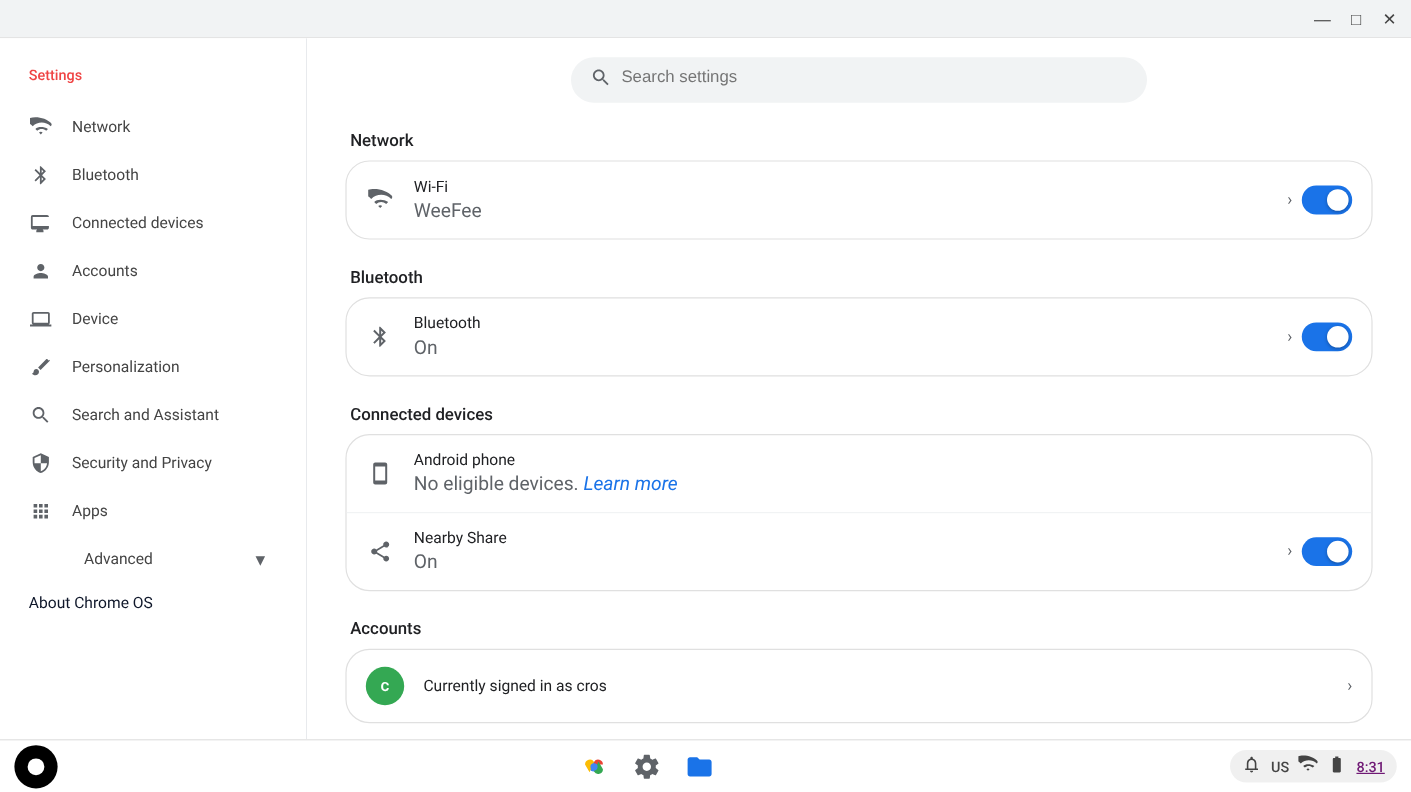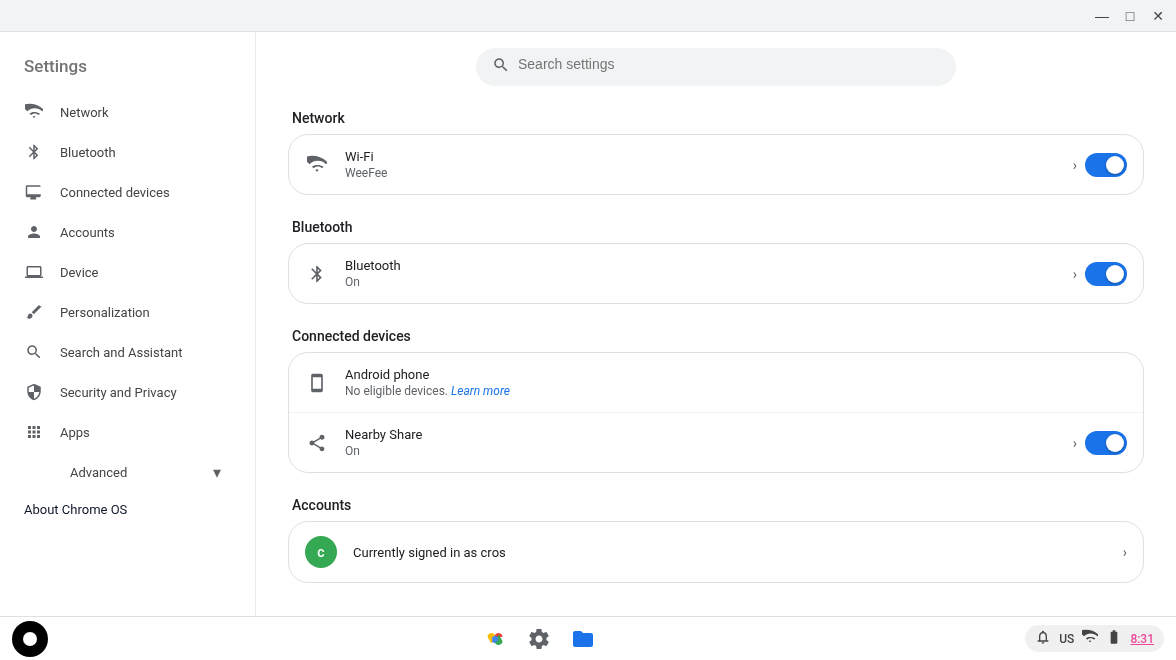--- a/index.html
+++ b/index.html
@@ -47,23 +47,23 @@
     
     .sidebar {
       width: 256px;
       min-width: 256px;
       background: #fff;
       padding: 16px 0;
       overflow-y: auto;
       border-right: 1px solid #e8eaed;
     }
     .sidebar-title {
-      font-size: 17px;
+      font-size: 12px;
       font-weight: 500;
-      color: #737373;
+      color: #ef4444;
       padding: 8px 24px 16px 24px;
     }
     .sidebar-item {
       display: flex;
       align-items: center;
       padding: 10px 24px;
       cursor: pointer;
       border-radius: 0 24px 24px 0;
       margin-right: 12px;
       color: #444;
@@ -177,21 +177,21 @@
     }
     .card-row-content {
       flex: 1;
     }
     .card-row-title {
       font-size: 13px;
       color: #202124;
       font-weight: 400;
     }
     .card-row-subtitle {
-      font-size: 12px;
+      font-size: 16px;
       color: #5f6368;
       margin-top: 2px;
     }
     .card-row-subtitle a {
       color: #1a73e8;
       text-decoration: none;
       font-style: italic;
     }
     .card-row-action {
       display: flex;
@@ -554,16 +554,16 @@
       <span>
         <svg width="16" height="16" viewBox="0 0 24 24" fill="#444">
           <path d="M1 9l2 2c5.52-5.52 14.48-5.52 20 0l2-2C19.93 3.47 12.96 1 6 1S-7.93 3.47 1 9zm9 9l2 2 2-2c-1.1-1.1-2.9-1.1-4 0zm-4-4l2 2c2.76-2.76 7.24-2.76 10 0l2-2C15.14 11.14 8.86 11.14 6 14z"></path>
         </svg>
       </span>
       <span>
         <svg width="16" height="16" viewBox="0 0 24 24" fill="#444">
           <path d="M15.67 4H14V2h-4v2H8.33C7.6 4 7 4.6 7 5.33v15.33C7 21.4 7.6 22 8.33 22h7.33c.74 0 1.34-.6 1.34-1.33V5.33C17 4.6 16.4 4 15.67 4z"></path>
         </svg>
       </span>
-      <span style="font-size:12px;color:#ec4899;font-weight:500;text-decoration:underline;">8:31</span>
+      <span style="font-size:12px;color:#701a75;font-weight:500;text-decoration:underline;">8:31</span>
     </div>
   </div>
 </div>
 
 </body></html>

